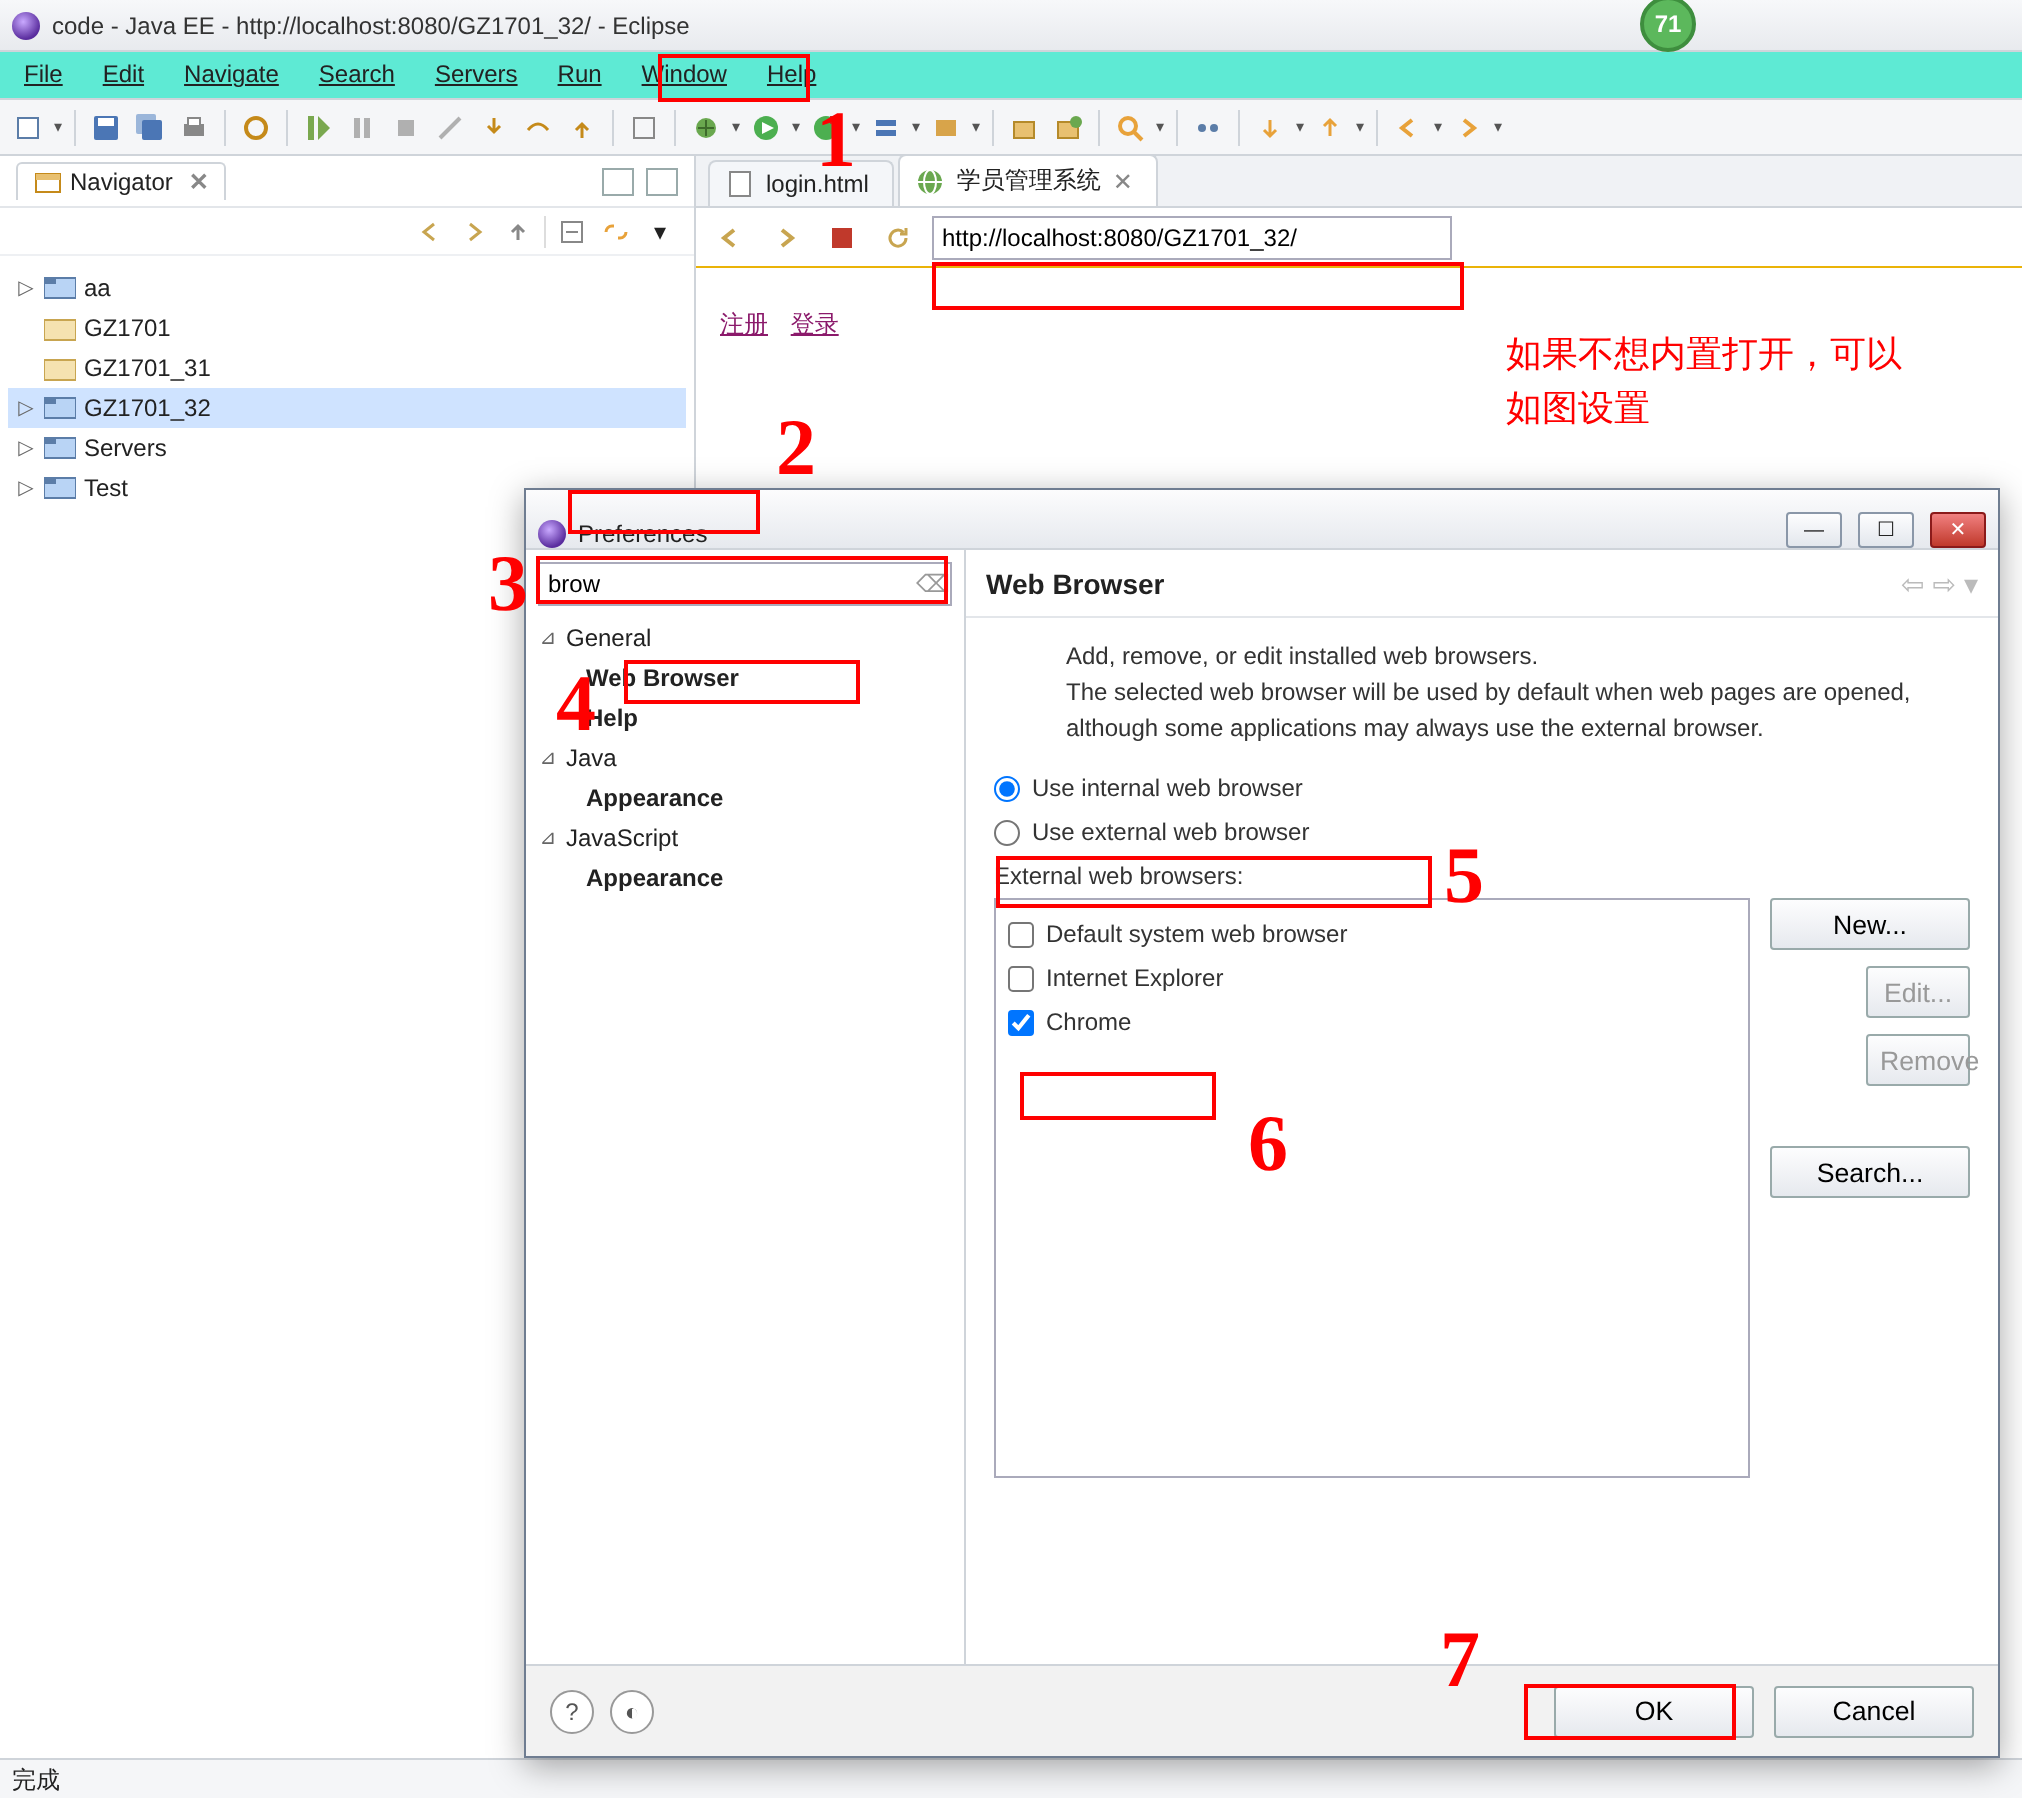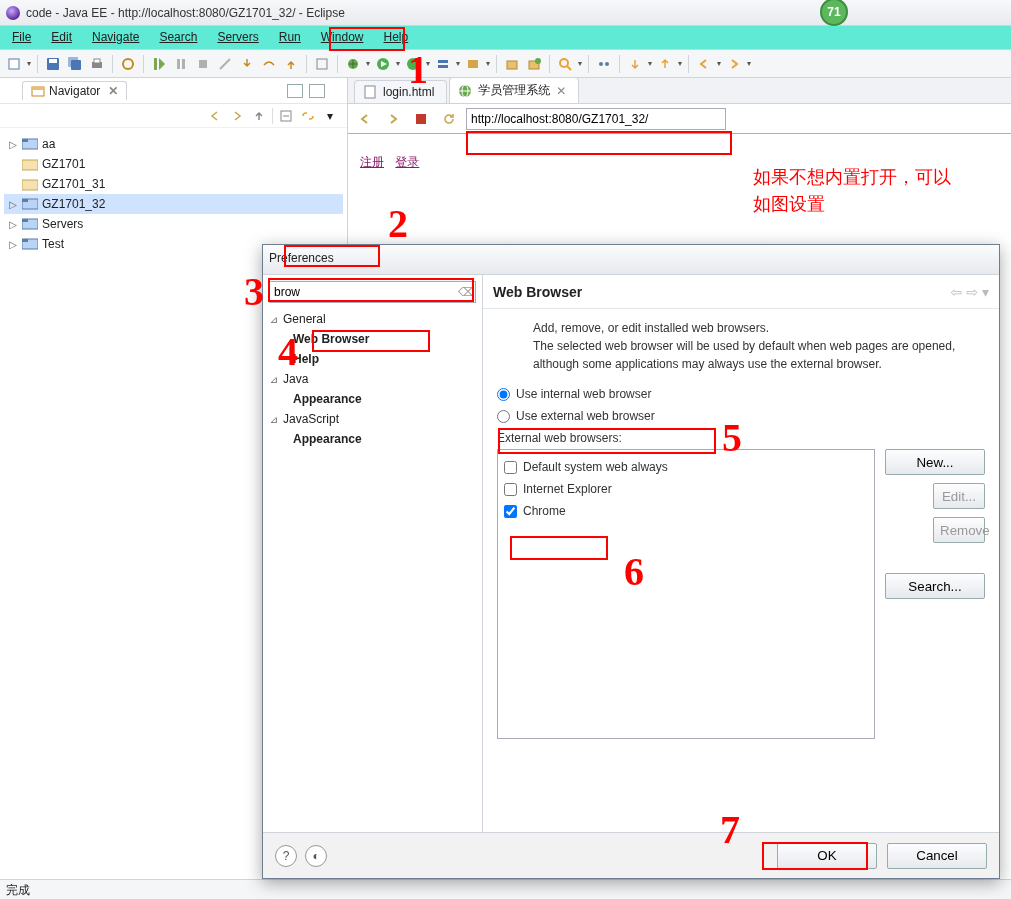--- a/index.html
+++ b/index.html
@@ -12,21 +12,21 @@
   .menubar span { padding:4px 10px; cursor:default;}
   .toolbar { height:28px; background:#f5f6f8; border-bottom:1px solid #cfd4da; display:flex; align-items:center; padding:0 4px; gap:2px;}
   .tbtn { width:20px; height:20px; border:1px solid transparent; border-radius:2px; display:flex; align-items:center; justify-content:center;}
   .tsep { width:1px; height:18px; background:#cfd4da; margin:0 3px;}
   .tdrop { width:6px; display:flex; align-items:center; justify-content:center; font-size:8px; color:#555;}
   svg { display:block;}
   .main { display:flex; height:calc(899px - 26px - 24px - 28px - 20px);}
   .statusbar { height:20px; line-height:20px; padding-left:6px; background:#f5f6f8; border-top:1px solid #cfd4da;}
   
   .nav-pane { width:348px; border-right:1px solid #cfd4da; background:#fff; display:flex; flex-direction:column;}
-  .nav-header { height:26px; display:flex; align-items:center; gap:6px; padding:0 22px; border-bottom:1px solid #e3e6ea; background:#fff;}
+  .nav-header { height:26px; display:flex; align-items:center; gap:6px; padding:0 8px; border-bottom:1px solid #e3e6ea; background:#fff;}
   .nav-header .nav-title-tab { background:#fff; border:1px solid #cfd4da; border-bottom:none; border-radius:3px 3px 0 0; padding:2px 8px; display:flex; align-items:center; gap:4px;}
   .nav-header .x { color:#888; font-weight:bold; margin-left:4px;}
   .nav-header .spacer { flex:1;}
   .nav-header .minbox,.nav-header .maxbox { width:16px; height:14px; border:1px solid #9aa; display:inline-block;}
   .nav-mini-toolbar { height:24px; display:flex; align-items:center; justify-content:flex-end; gap:4px; padding:0 8px; border-bottom:1px solid #eef0f3;}
   .nav-mini-toolbar .mini { width:18px; height:18px; border:1px solid transparent; display:flex; align-items:center; justify-content:center;}
   .tree { padding:6px 4px;}
   .tree-row { display:flex; align-items:center; height:20px; gap:4px; padding-left:4px;}
   .tree-row.sel { background:#cfe3ff;}
   .twist { width:10px; text-align:center; color:#666; font-size:10px;}
@@ -38,21 +38,21 @@
   .etab.inactive { background:#f4f6f9;}
   .etab .globe { width:14px; height:14px;}
   .browser-bar { height:30px; display:flex; align-items:center; gap:6px; padding:0 6px; border-bottom:1px solid #eab308;}
   .bbtn { width:22px; height:22px; display:flex; align-items:center; justify-content:center;}
   .url-input { width:260px; height:22px; border:1px solid #aab; padding:0 4px; font-size:12px;}
   .page-body { padding:20px 12px; font-size:12px;}
   .page-body a { color:#8b1a6b; text-decoration:underline; margin-right:8px;}
   .note-text { position:absolute; left:753px; top:164px; color:#ff0000; font-size:18px; line-height:1.5; white-space:pre;}
   
   .dialog { position:absolute; left:262px; top:244px; width:738px; height:635px; background:#f2f2f2; border:1px solid #6f7d91; box-shadow:0 4px 16px rgba(0,0,0,0.35);}
-  .dlg-title { height:30px; background:linear-gradient(#fcfcfd,#e6e9ee); border-bottom:1px solid #cfd4da; display:flex; align-items:flex-start; padding:0 6px; gap:6px;flex-direction:column;}
+  .dlg-title { height:30px; background:linear-gradient(#fcfcfd,#e6e9ee); border-bottom:1px solid #cfd4da; display:flex; align-items:flex-end; padding:0 6px; gap:6px;}
   .dlg-title .eclipse-icon { width:14px; height:14px; border-radius:50%; background:radial-gradient(circle at 40% 35%,#c9a9ff 0%,#5a2d9e 70%);}
   .dlg-title .spacer{flex:1;}
   .winbtn { width:28px; height:18px; border:1px solid #8a97a8; background:linear-gradient(#fdfdfe,#e3e7ed); display:flex; align-items:center; justify-content:center; font-size:10px; border-radius:2px; margin-left:2px;}
   .winbtn.close { background:linear-gradient(#f08080,#c0392b); color:#fff; border-color:#8b1a1a;}
   .dlg-body { display:flex; height:calc(100% - 30px - 46px);}
   .dlg-left { width:220px; background:#fff; border-right:1px solid #cfd4da; padding:6px;}
   .dlg-search { width:100%; height:22px; border:1px solid #aab; padding:0 4px; font-size:12px;}
   .search-wrap { position:relative;}
   .search-clear { position:absolute; right:4px; top:4px; width:14px; height:14px; color:#999;}
   .dlg-tree { margin-top:6px;}
@@ -474,21 +474,21 @@
         </label>
         <label class="radio-row">
           <input type="radio" name="wb" style="">
           <span>Use external web browser</span>
         </label>
         <div class="ext-label">External web browsers:</div>
         <div class="browser-list-wrap">
           <div class="browser-list">
             <label class="bl-row">
                 <input type="checkbox" style="">
-                <span>Default system web always</span>
+                <span>Default system web browser</span>
               </label>
             <label class="bl-row">
                 <input type="checkbox" style="">
                 <span>Internet Explorer</span>
               </label>
             <label class="bl-row">
                 <input type="checkbox" checked="" style="">
                 <span>Chrome</span>
               </label>
           </div>

